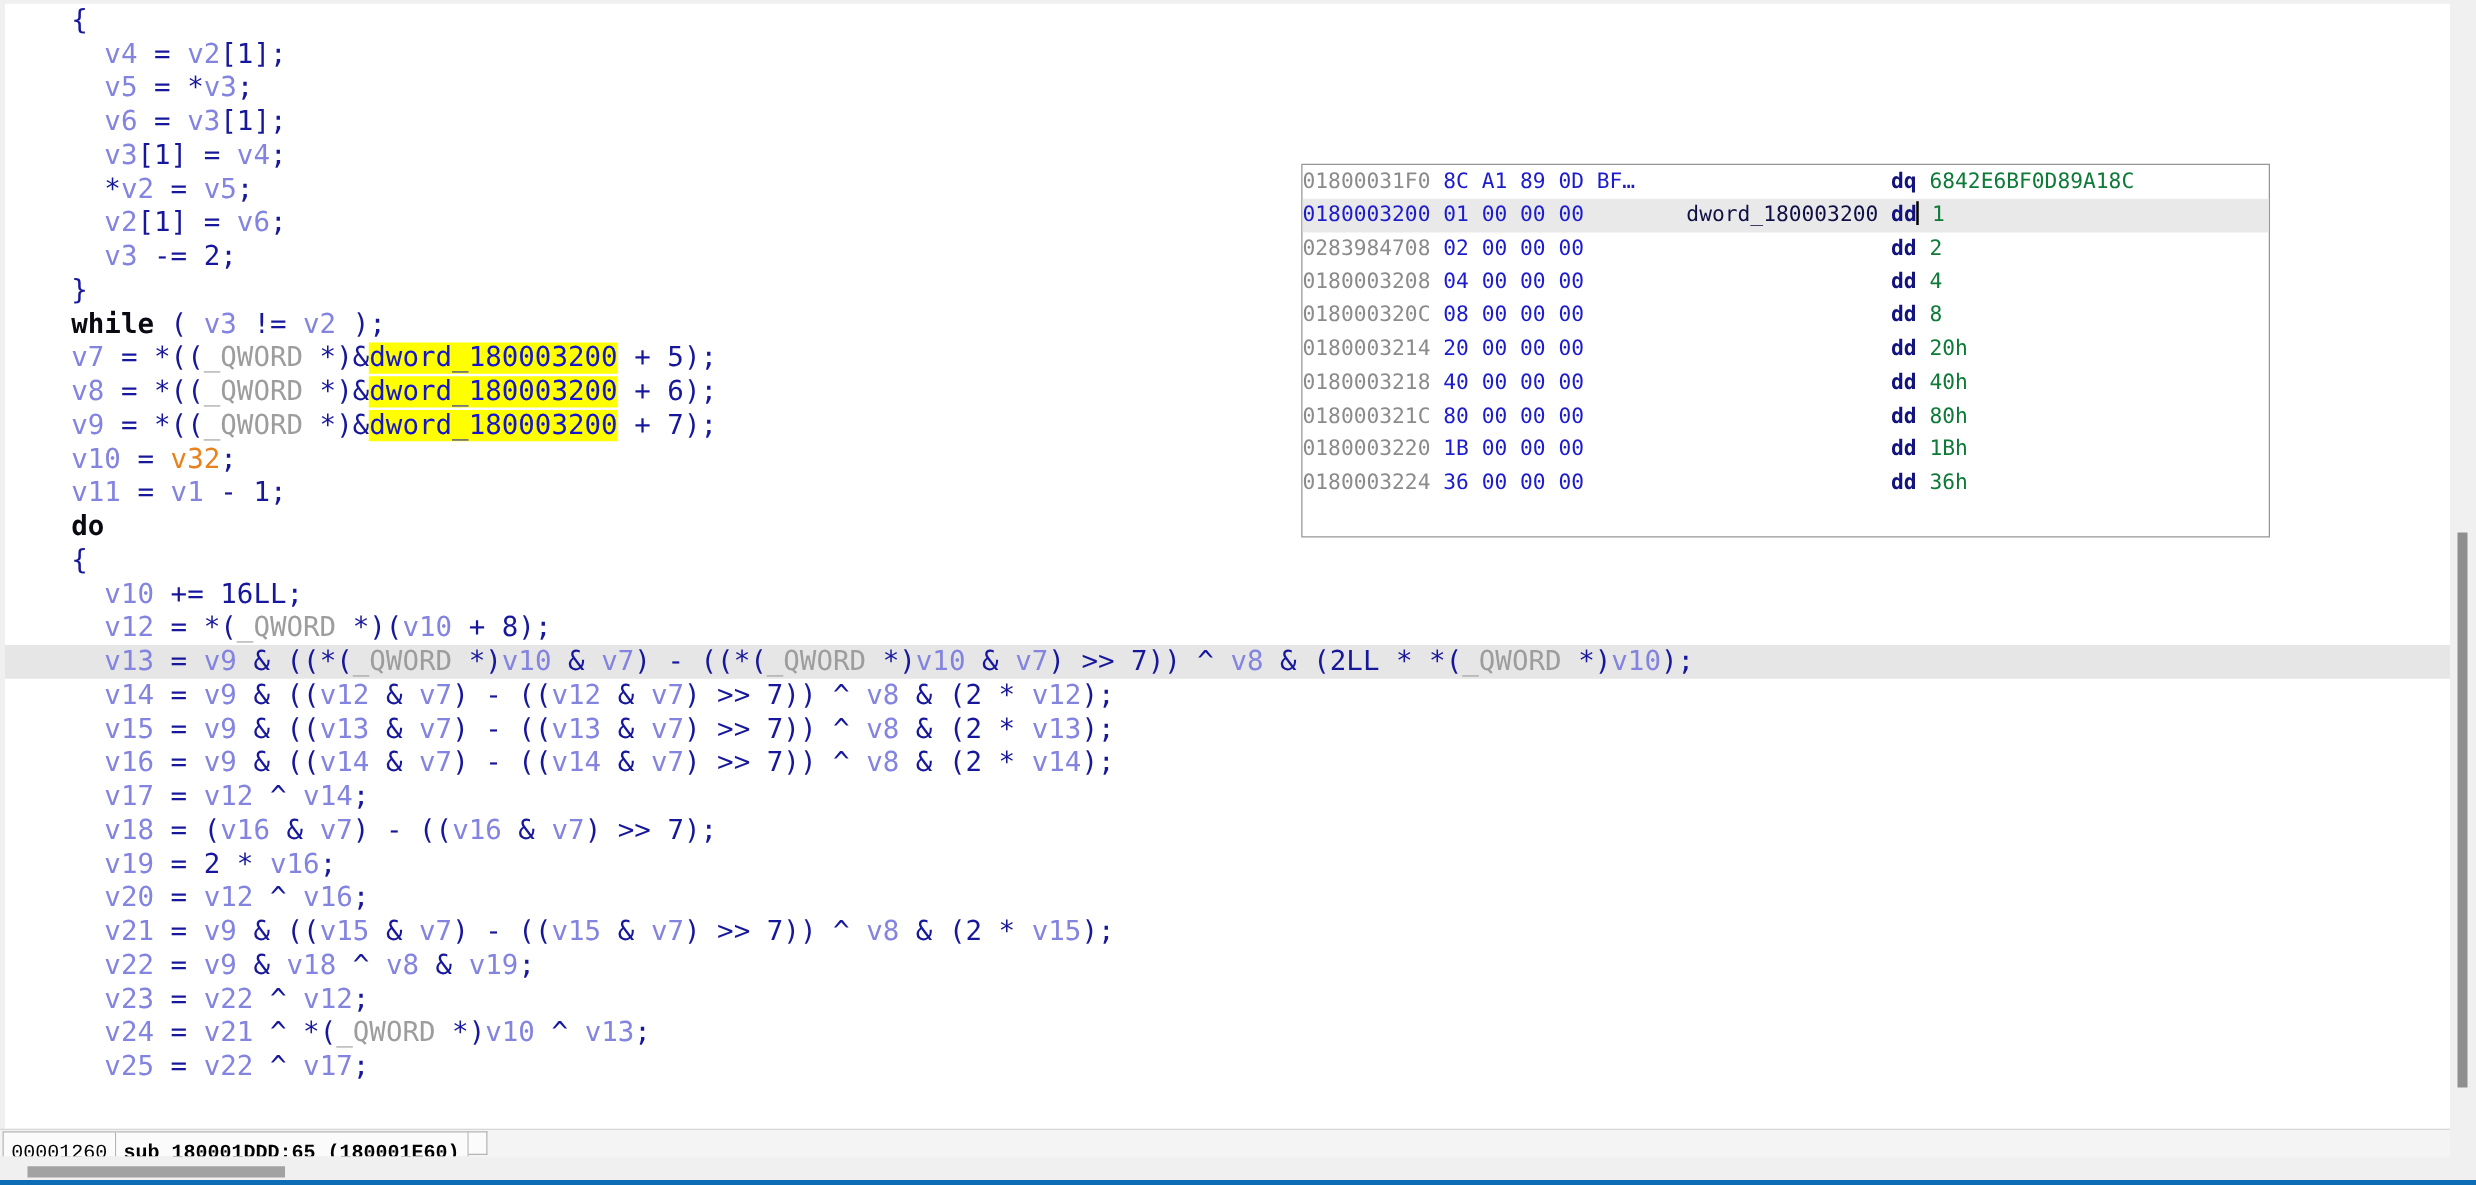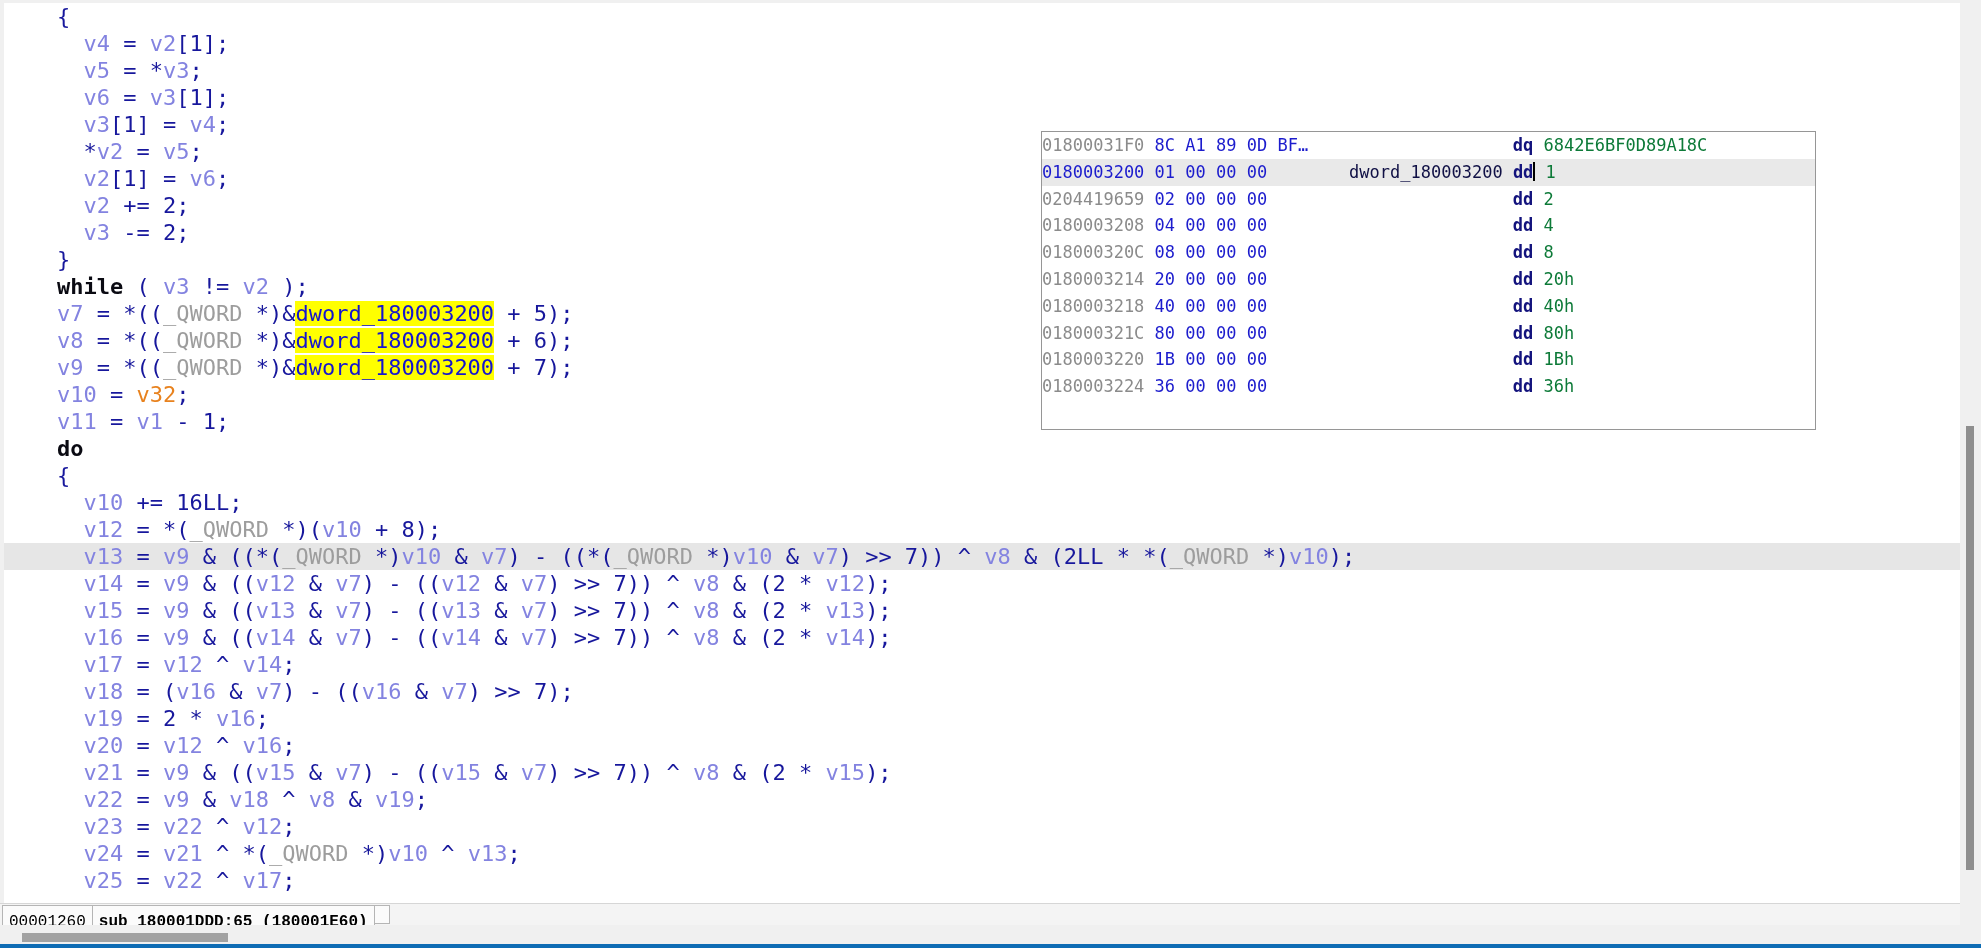--- a/index.html
+++ b/index.html
@@ -60,21 +60,20 @@
 <div id="screen">
 
   <div id="code">
       <div class="code-line"><span class="s-p">    {</span></div>
       <div class="code-line"><span class="s-p">      </span><span class="s-v">v4</span><span class="s-p"> = </span><span class="s-v">v2</span><span class="s-p">[1];</span></div>
       <div class="code-line"><span class="s-p">      </span><span class="s-v">v5</span><span class="s-p"> = *</span><span class="s-v">v3</span><span class="s-p">;</span></div>
       <div class="code-line"><span class="s-p">      </span><span class="s-v">v6</span><span class="s-p"> = </span><span class="s-v">v3</span><span class="s-p">[1];</span></div>
       <div class="code-line"><span class="s-p">      </span><span class="s-v">v3</span><span class="s-p">[1] = </span><span class="s-v">v4</span><span class="s-p">;</span></div>
       <div class="code-line"><span class="s-p">      *</span><span class="s-v">v2</span><span class="s-p"> = </span><span class="s-v">v5</span><span class="s-p">;</span></div>
       <div class="code-line"><span class="s-p">      </span><span class="s-v">v2</span><span class="s-p">[1] = </span><span class="s-v">v6</span><span class="s-p">;</span></div>
-      <div class="code-line"><span class="s-p">      </span><span class="s-v">v2</span><span class="s-p"> += 2;</span></div>
       <div class="code-line"><span class="s-p">      </span><span class="s-v">v3</span><span class="s-p"> -= 2;</span></div>
       <div class="code-line"><span class="s-p">    }</span></div>
       <div class="code-line"><span class="s-p">    </span><span class="s-k">while</span><span class="s-p"> ( </span><span class="s-v">v3</span><span class="s-p"> != </span><span class="s-v">v2</span><span class="s-p"> );</span></div>
       <div class="code-line"><span class="s-p">    </span><span class="s-v">v7</span><span class="s-p"> = *((</span><span class="s-t">_QWORD</span><span class="s-p"> *)&amp;</span><span class="s-h">dword_180003200</span><span class="s-p"> + 5);</span></div>
       <div class="code-line"><span class="s-p">    </span><span class="s-v">v8</span><span class="s-p"> = *((</span><span class="s-t">_QWORD</span><span class="s-p"> *)&amp;</span><span class="s-h">dword_180003200</span><span class="s-p"> + 6);</span></div>
       <div class="code-line"><span class="s-p">    </span><span class="s-v">v9</span><span class="s-p"> = *((</span><span class="s-t">_QWORD</span><span class="s-p"> *)&amp;</span><span class="s-h">dword_180003200</span><span class="s-p"> + 7);</span></div>
       <div class="code-line"><span class="s-p">    </span><span class="s-v">v10</span><span class="s-p"> = </span><span class="s-o">v32</span><span class="s-p">;</span></div>
       <div class="code-line"><span class="s-p">    </span><span class="s-v">v11</span><span class="s-p"> = </span><span class="s-v">v1</span><span class="s-p"> - 1;</span></div>
       <div class="code-line"><span class="s-p">    </span><span class="s-k">do</span></div>
       <div class="code-line"><span class="s-p">    {</span></div>
@@ -94,21 +93,21 @@
       <div class="code-line"><span class="s-p">      </span><span class="s-v">v24</span><span class="s-p"> = </span><span class="s-v">v21</span><span class="s-p"> ^ *(</span><span class="s-t">_QWORD</span><span class="s-p"> *)</span><span class="s-v">v10</span><span class="s-p"> ^ </span><span class="s-v">v13</span><span class="s-p">;</span></div>
       <div class="code-line"><span class="s-p">      </span><span class="s-v">v25</span><span class="s-p"> = </span><span class="s-v">v22</span><span class="s-p"> ^ </span><span class="s-v">v17</span><span class="s-p">;</span></div>
     </div>
 
   <div class="edge-left"></div>
   <div class="edge-top"></div>
 
   <div id="popup">
       <div class="hex-row"><span class="s-a">01800031F0</span><span class="s-p"> </span><span class="s-b">8C A1 89 0D BF…</span><span class="s-p">                    </span><span class="s-d">dq</span><span class="s-p"> </span><span class="s-g">6842E6BF0D89A18C</span></div>
       <div class="hex-row sel"><span class="s-A">0180003200</span><span class="s-p"> </span><span class="s-b">01 00 00 00</span><span class="s-p">        </span><span class="s-n">dword_180003200</span><span class="s-p"> </span><span class="s-d">dd</span><span class="s-c"></span><span class="s-p"> </span><span class="s-g">1</span></div>
-      <div class="hex-row"><span class="s-a">0204419659</span><span class="s-p"> </span><span class="s-b">02 00 00 00</span><span class="s-p">                        </span><span class="s-d">dd</span><span class="s-p"> </span><span class="s-g">2</span></div>
+      <div class="hex-row"><span class="s-a">0283984708</span><span class="s-p"> </span><span class="s-b">02 00 00 00</span><span class="s-p">                        </span><span class="s-d">dd</span><span class="s-p"> </span><span class="s-g">2</span></div>
       <div class="hex-row"><span class="s-a">0180003208</span><span class="s-p"> </span><span class="s-b">04 00 00 00</span><span class="s-p">                        </span><span class="s-d">dd</span><span class="s-p"> </span><span class="s-g">4</span></div>
       <div class="hex-row"><span class="s-a">018000320C</span><span class="s-p"> </span><span class="s-b">08 00 00 00</span><span class="s-p">                        </span><span class="s-d">dd</span><span class="s-p"> </span><span class="s-g">8</span></div>
       <div class="hex-row"><span class="s-a">0180003214</span><span class="s-p"> </span><span class="s-b">20 00 00 00</span><span class="s-p">                        </span><span class="s-d">dd</span><span class="s-p"> </span><span class="s-g">20h</span></div>
       <div class="hex-row"><span class="s-a">0180003218</span><span class="s-p"> </span><span class="s-b">40 00 00 00</span><span class="s-p">                        </span><span class="s-d">dd</span><span class="s-p"> </span><span class="s-g">40h</span></div>
       <div class="hex-row"><span class="s-a">018000321C</span><span class="s-p"> </span><span class="s-b">80 00 00 00</span><span class="s-p">                        </span><span class="s-d">dd</span><span class="s-p"> </span><span class="s-g">80h</span></div>
       <div class="hex-row"><span class="s-a">0180003220</span><span class="s-p"> </span><span class="s-b">1B 00 00 00</span><span class="s-p">                        </span><span class="s-d">dd</span><span class="s-p"> </span><span class="s-g">1Bh</span></div>
       <div class="hex-row"><span class="s-a">0180003224</span><span class="s-p"> </span><span class="s-b">36 00 00 00</span><span class="s-p">                        </span><span class="s-d">dd</span><span class="s-p"> </span><span class="s-g">36h</span></div>
     </div>
 
   <div id="statusbar">

